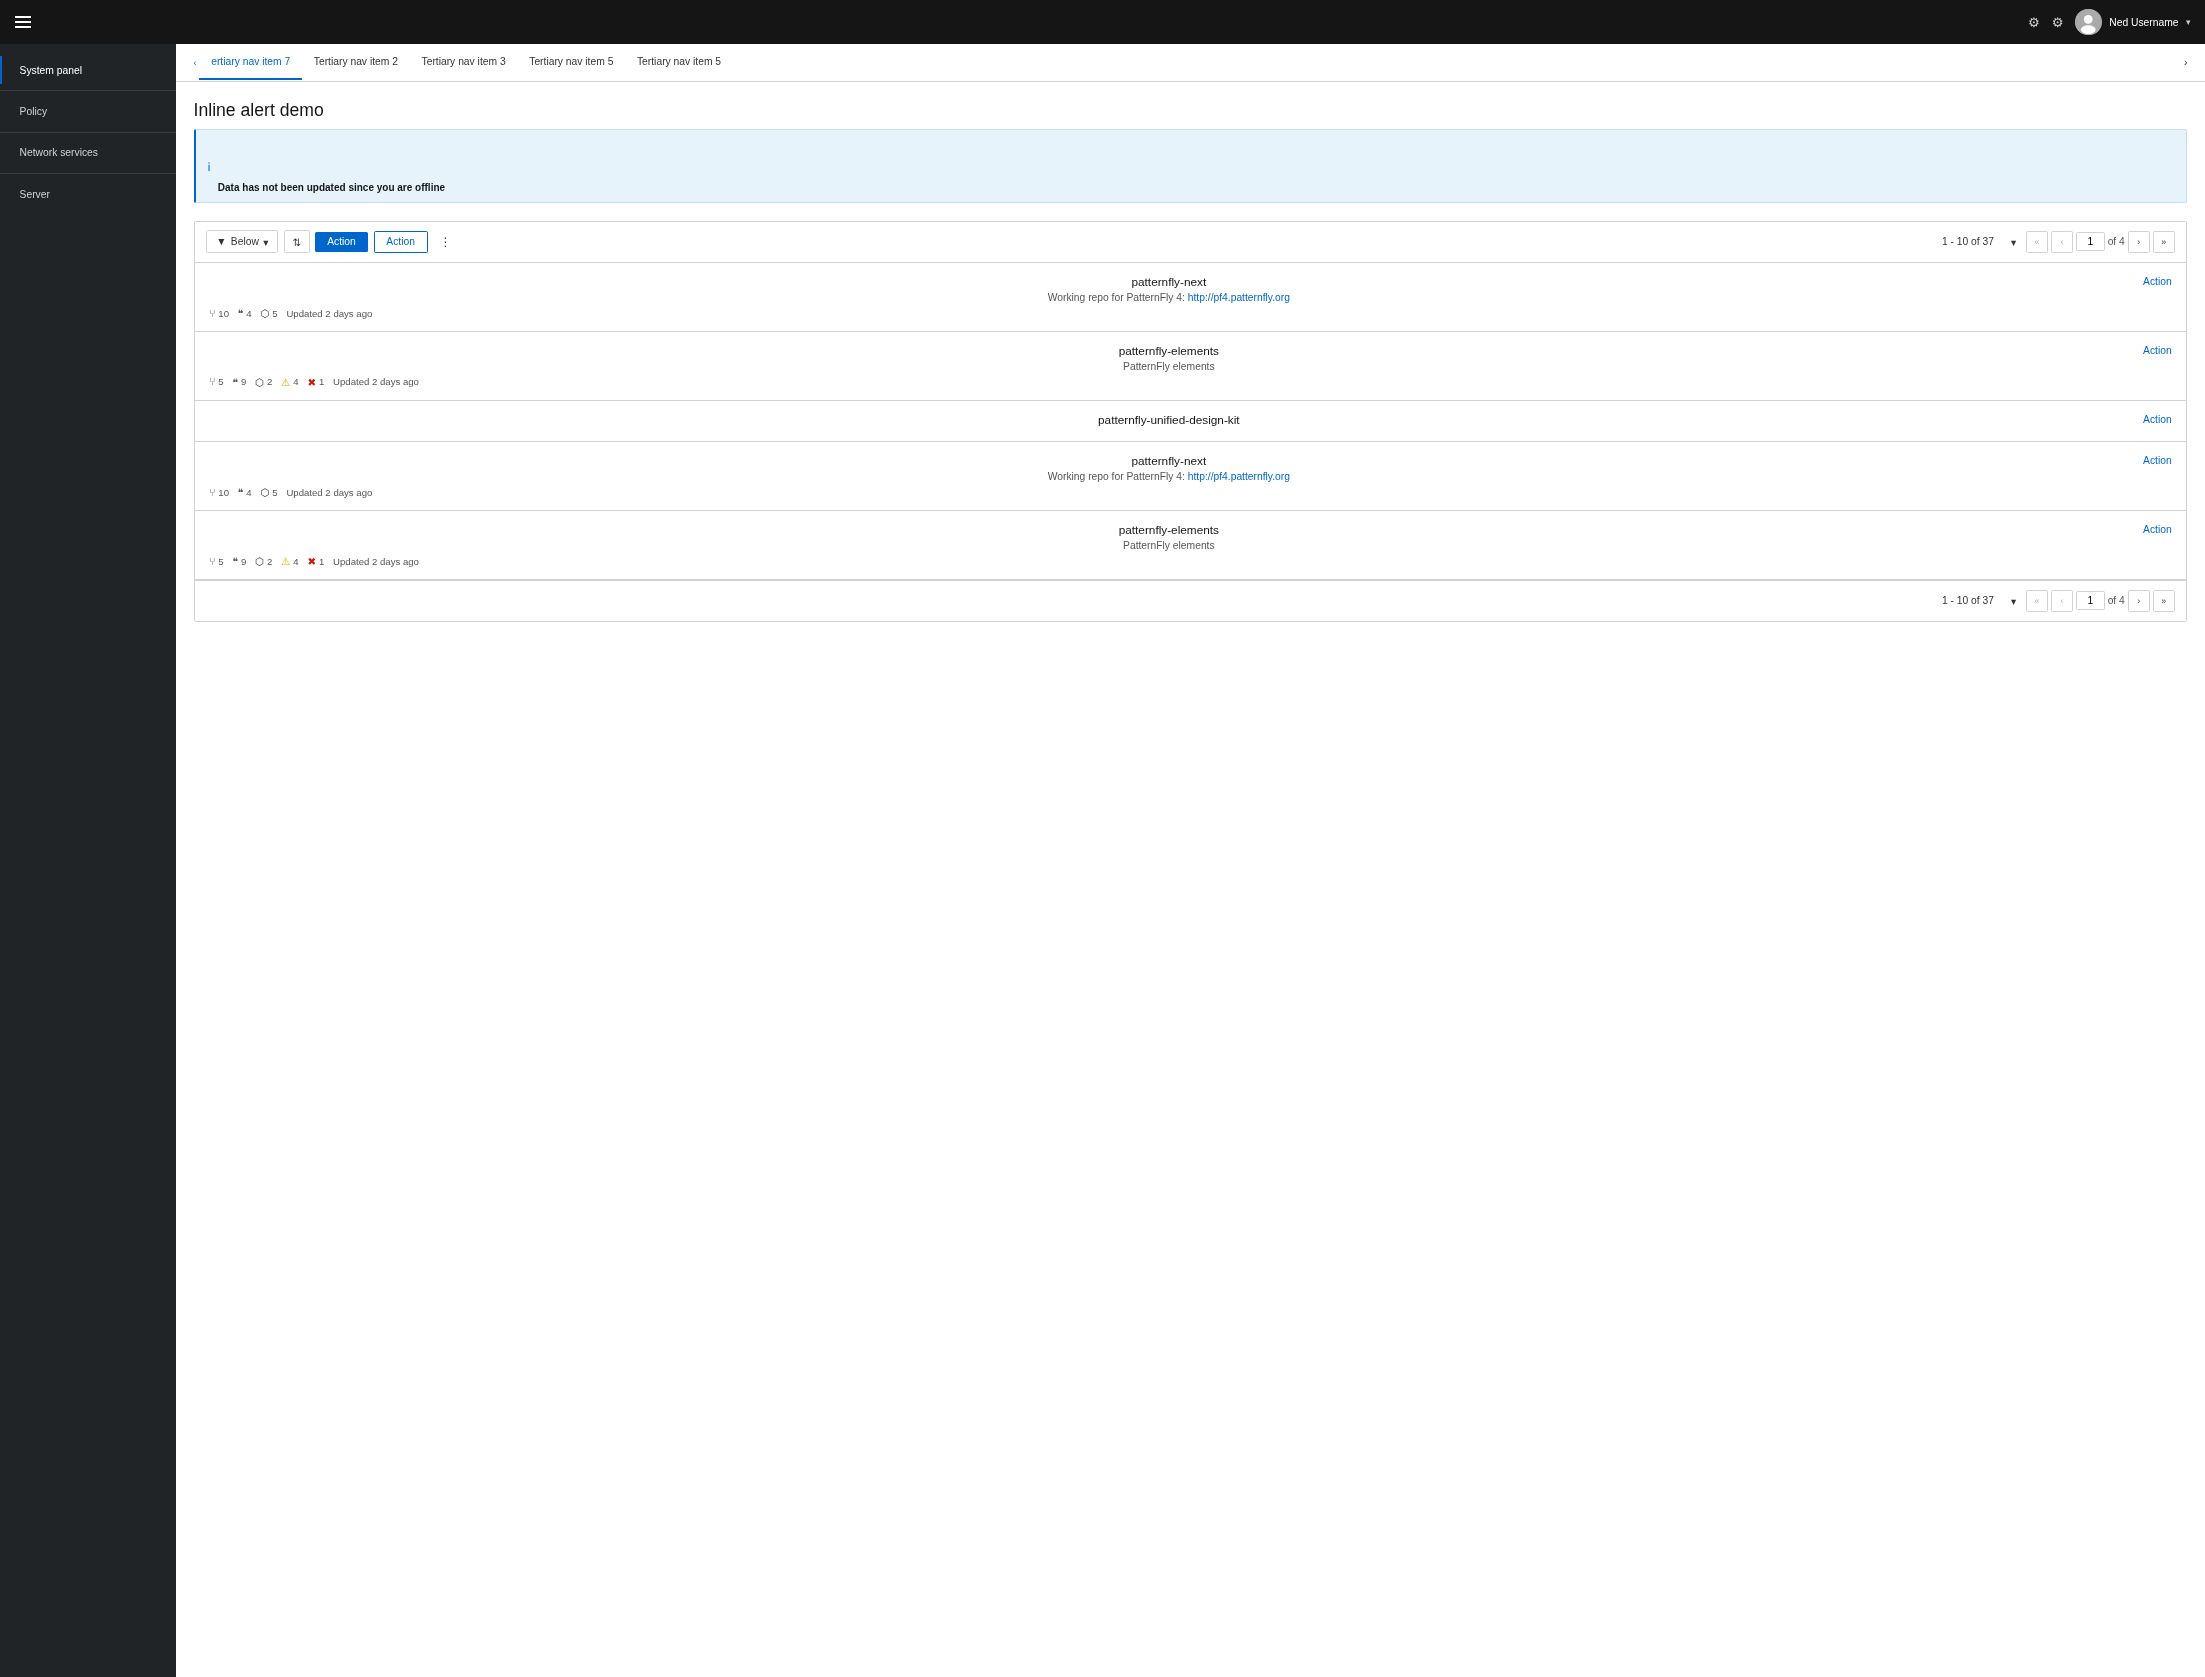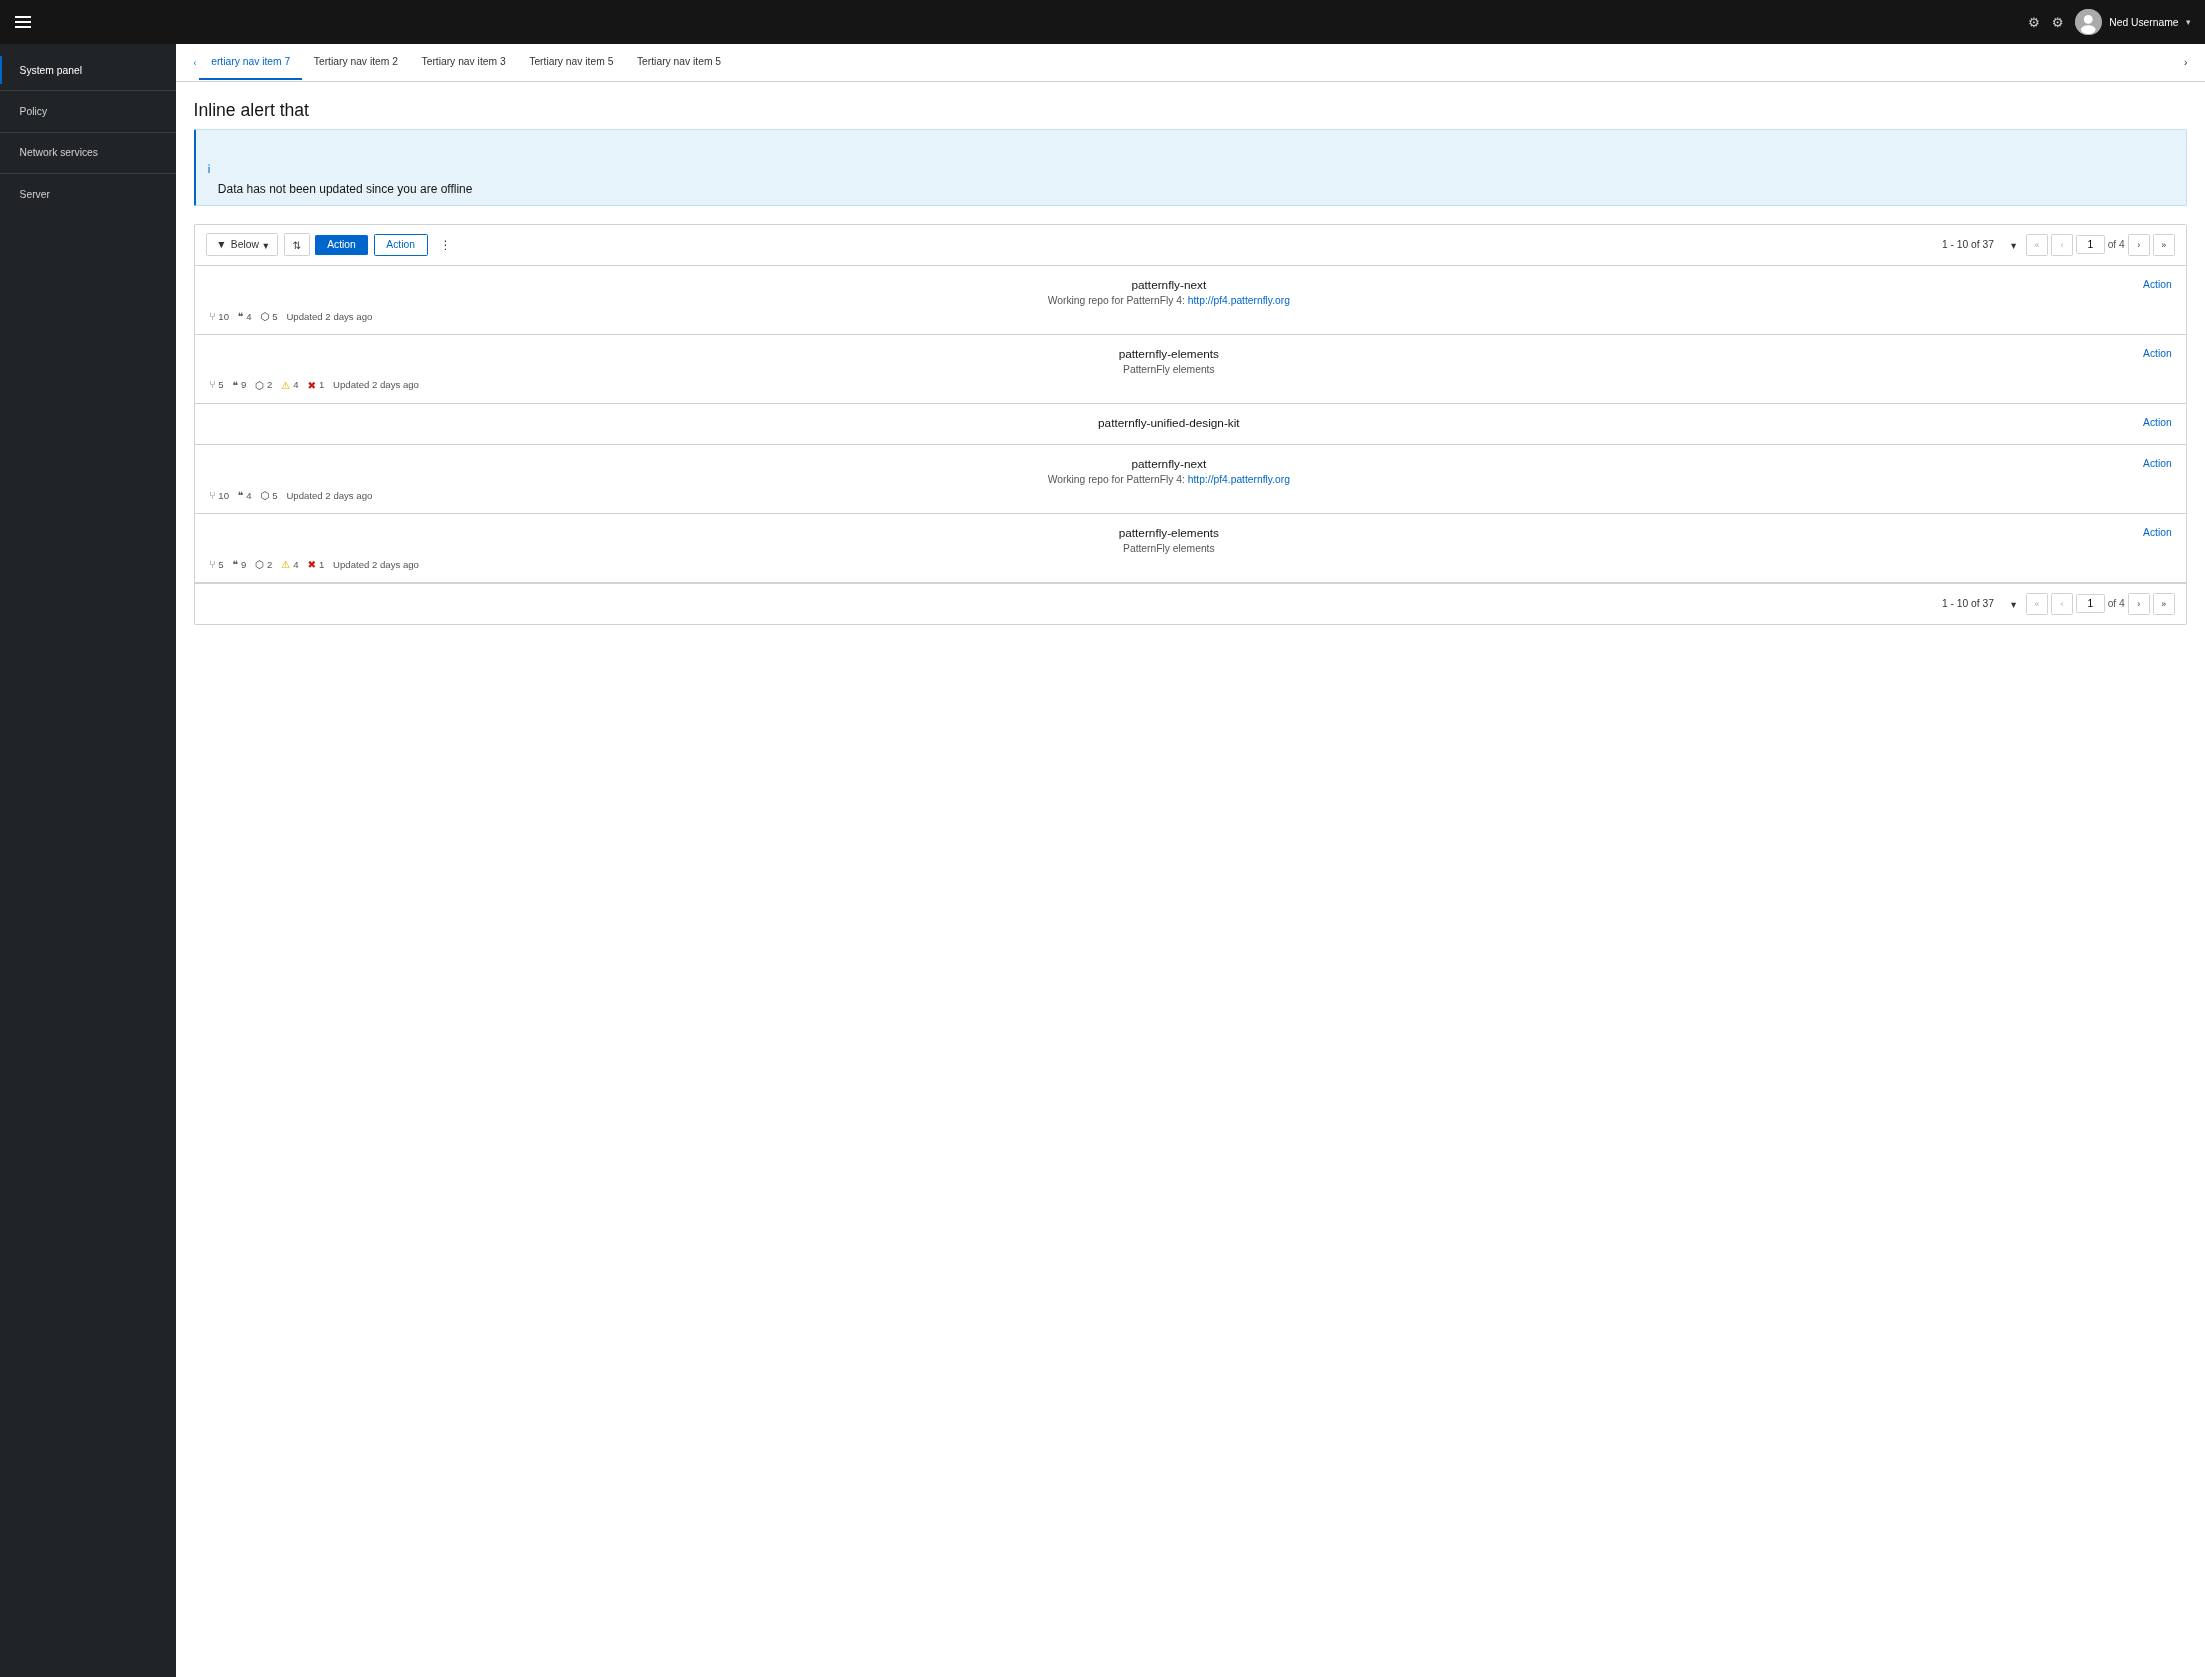--- a/index.html
+++ b/index.html
@@ -107,21 +107,21 @@
       border: 0.7px solid #bee1f4;
       border-left: 2.9px solid #06c;
       padding: 8.8px 11.8px;
       display: flex;
       align-items: center;
       gap: 7.4px;
       margin-bottom: 17.6px;
       border-radius: 1.5px;
     }
     .alert-icon { color: #06c; font-size: 11.8px; flex-shrink: 0; }
-    .alert-text { color: #151515; font-size: 12px; font-weight: 400; margin-top: 43px; }
+    .alert-text { color: #151515; font-size: 10px; font-weight: 700; margin-top: 43px; }
 
     
     .table-container {
       background: #fff;
       border: 0.7px solid #d2d2d2;
       border-radius: 1.5px;
     }
     .table-toolbar {
       padding: 8.8px 11.8px;
       display: flex;
@@ -336,21 +336,21 @@
       <span class="tertiary-nav-arrow">‹</span>
       <a class="tertiary-nav-item active">ertiary nav item 7</a>
       <a class="tertiary-nav-item">Tertiary nav item 2</a>
       <a class="tertiary-nav-item">Tertiary nav item 3</a>
       <a class="tertiary-nav-item">Tertiary nav item 5</a>
       <a class="tertiary-nav-item">Tertiary nav item 5</a>
       <span class="tertiary-nav-right-arrow">›</span>
     </div>
 
     <div class="page-content">
-      <h1 class="page-title">Inline alert that</h1>
+      <h1 class="page-title">Inline alert demo</h1>
 
       <div class="inline-alert">
         <span class="alert-icon">ℹ</span>
         <span class="alert-text">Data has not been updated since you are offline</span>
       </div>
 
       <div class="table-container">
 
         <div class="table-toolbar">
           <button class="filter-btn">

